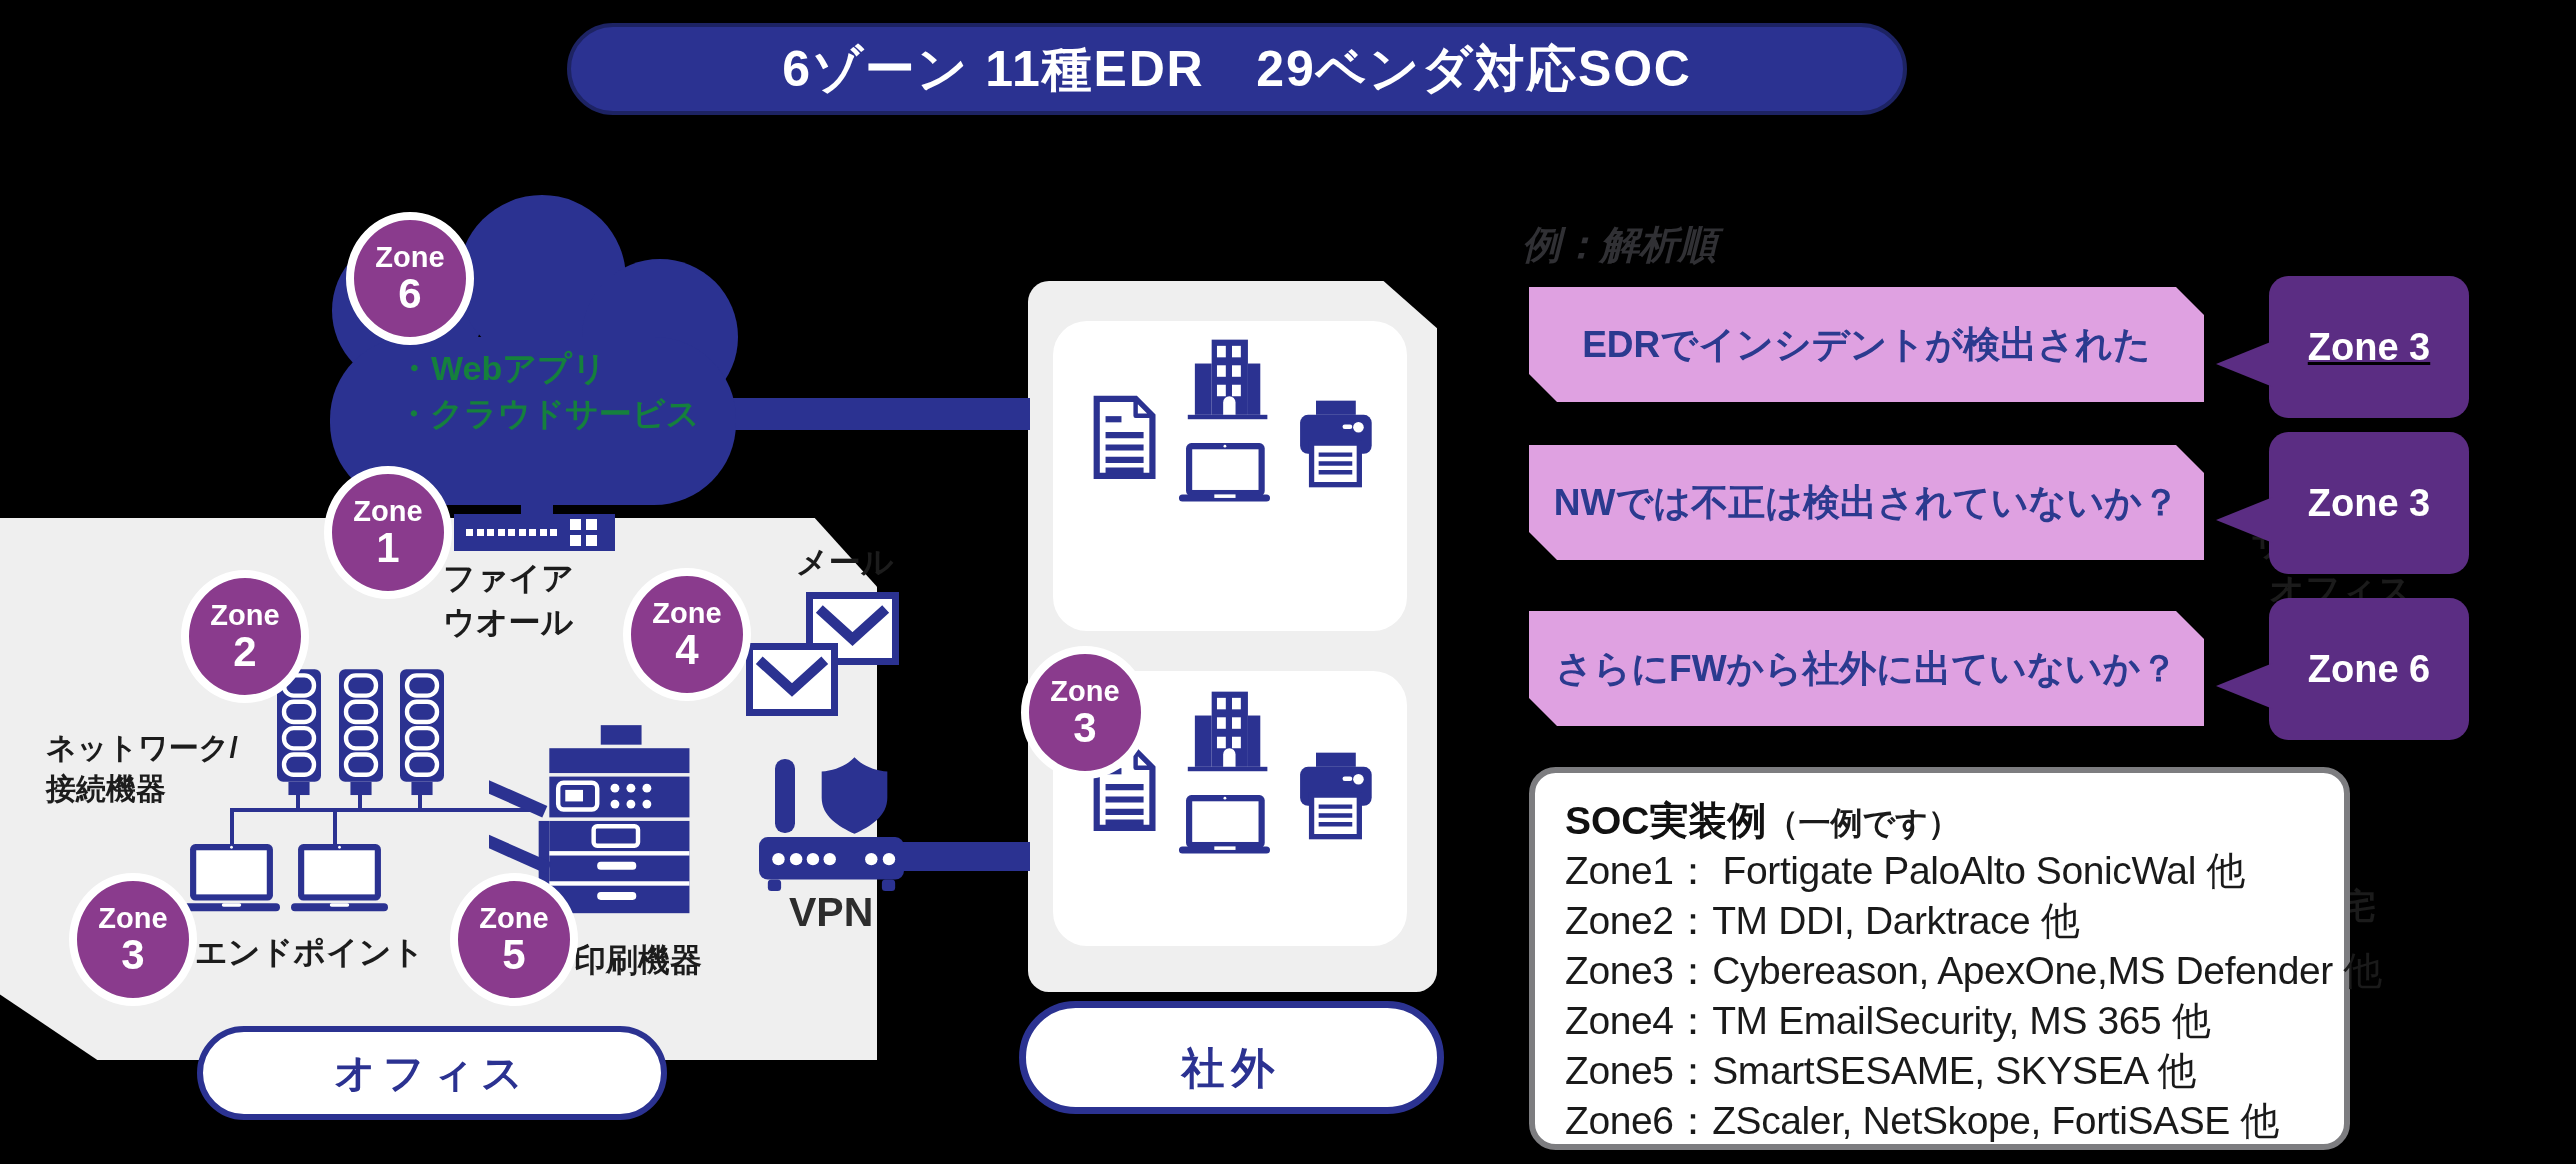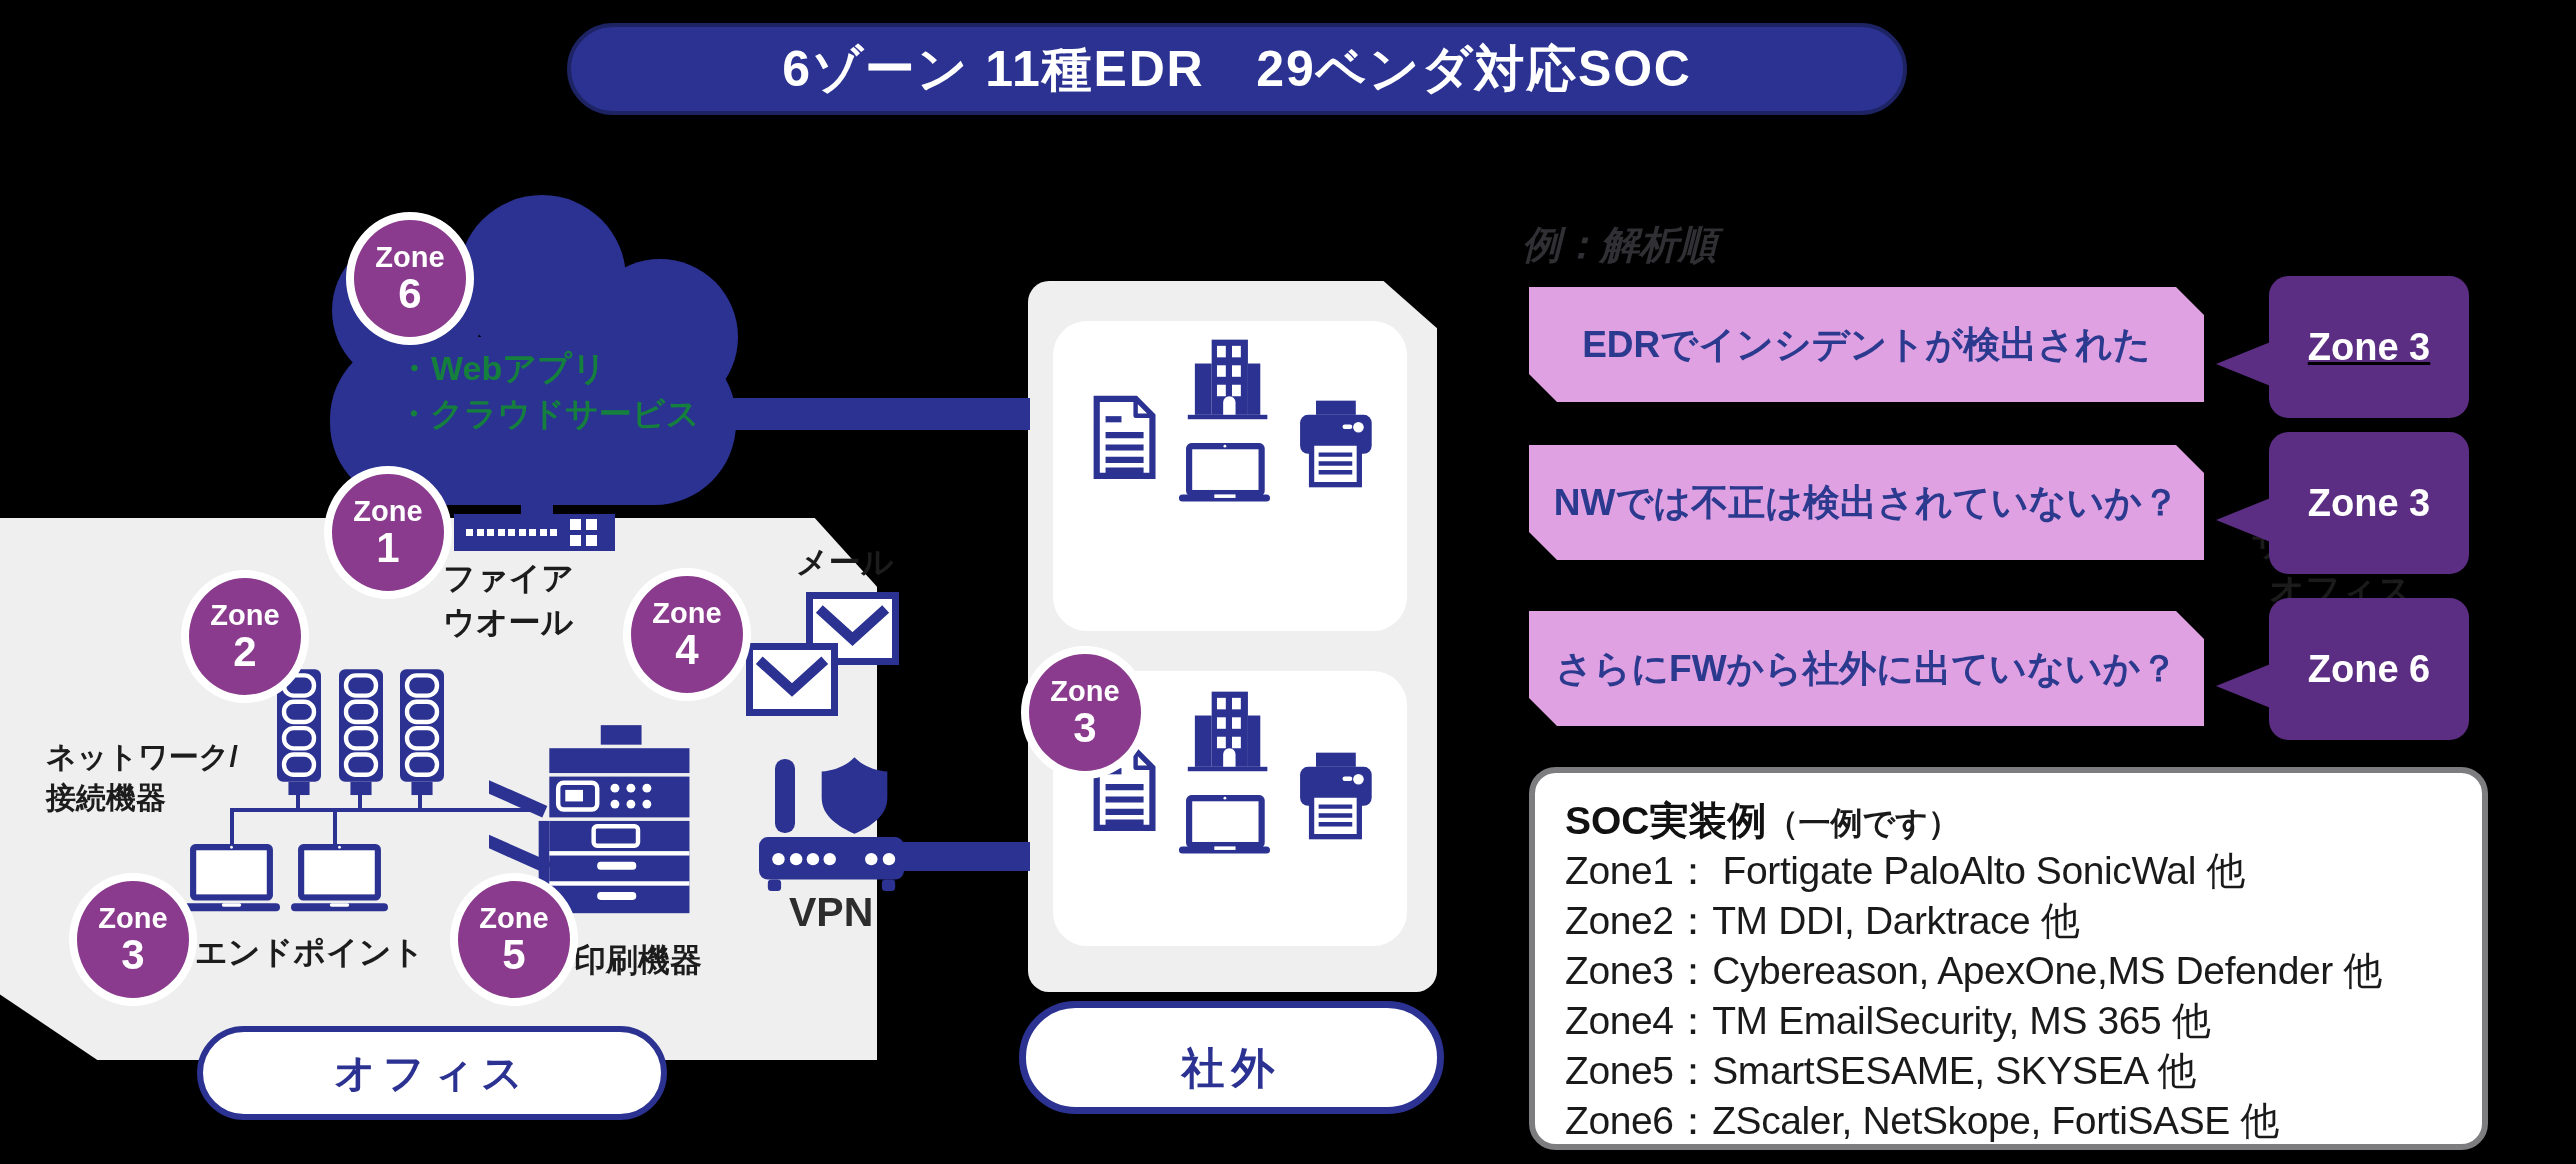--- a/index.html
+++ b/index.html
@@ -50,21 +50,21 @@
   .heading{color:#303034;font-weight:bold;font-size:39px;}
   .bubble{width:675px;height:115px;background:#dfa1e1;display:flex;align-items:center;justify-content:center;
           clip-path:polygon(0 0,calc(100% - 28px) 0,100% 28px,100% 100%,28px 100%,0 calc(100% - 28px));}
   .bubble span{color:#2b3a8f;font-weight:bold;font-size:37px;}
   .tag{width:200px;height:142px;background:#5b2d83;border-radius:19.5px;display:flex;align-items:center;
        justify-content:center;}
   .tag span{color:#fff;font-weight:bold;font-size:38px;}
   .tag-tail{position:absolute;left:-53px;top:62%;width:0;height:0;margin-top:-23px;
             border-top:23px solid transparent;border-bottom:23px solid transparent;border-right:57px solid #5b2d83;}
   
-  .soc-box{left:1529px;top:767px;width:959px;height:383px;background:#fff;border:6.2px solid #7d7d80;
+  .soc-box{left:1529px;top:767px;width:821px;height:383px;background:#fff;border:6.2px solid #7d7d80;
            border-radius:26.6px;box-sizing:border-box;padding:25px 30px;}
   .soc-title{font-size:39px;color:#111;font-weight:bold;line-height:46px;}
   .soc-note{font-size:32px;font-weight:600;color:#1a1a1a;}
   .soc-row{font-size:39px;color:#1a1a1a;line-height:50px;letter-spacing:-0.4px;white-space:nowrap;}
 </style>
 </head>
 <body>
 
 <div class="stage">
 
@@ -140,21 +140,21 @@
   <svg class="abs" style="left:400px;top:669px;" width="44" height="128" viewBox="0 0 50 145">
     <rect x="0" y="0" width="50" height="128" rx="7" fill="#2b3291"></rect>
     <g fill="none" stroke="#fff" stroke-width="5">
       <rect x="8" y="7" width="34" height="23" rx="11"></rect>
         <rect x="8" y="37" width="34" height="23" rx="11"></rect>
       <rect x="8" y="67" width="34" height="23" rx="11"></rect>
         <rect x="8" y="97" width="34" height="23" rx="11"></rect>
     </g>
     <rect x="13" y="128" width="24" height="15" fill="#2b3291"></rect>
   </svg>
-  <div class="abs lbl" style="left:46px;top:727px;font-size:30px;line-height:41px;margin-top:9px;">
+  <div class="abs lbl" style="left:46px;top:727px;font-size:30px;line-height:41px;">
     <div>ネットワーク/</div>
     <div>接続機器</div>
   </div>
 
   <svg class="abs" style="left:183px;top:844px;" width="97" height="69" viewBox="0 0 110 78">
     <rect x="8" y="0" width="94" height="64" rx="6" fill="#2b3291"></rect>
     <rect x="15" y="7" width="80" height="50" fill="#fff"></rect>
     <circle cx="55" cy="3.5" r="1.7" fill="#fff"></circle>
     <rect x="0" y="67" width="110" height="9" rx="4.5" fill="#2b3291"></rect>
     <rect x="44" y="67" width="22" height="4" rx="2" fill="#fff"></rect>

